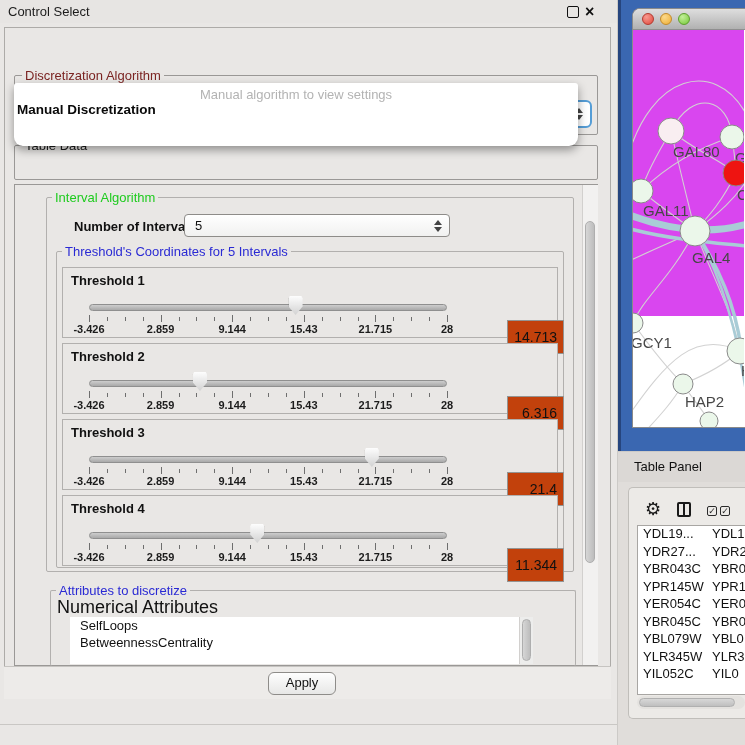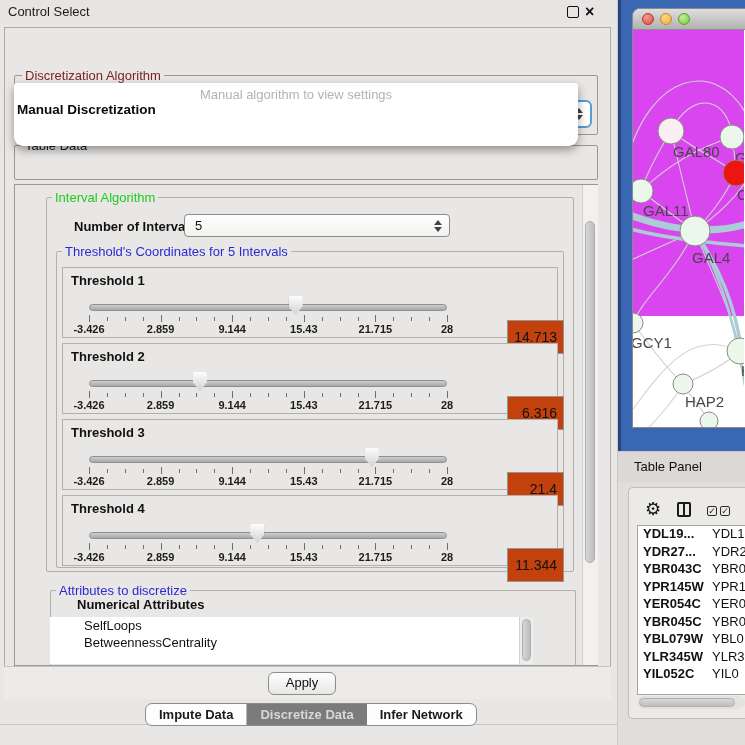--- a/index.html
+++ b/index.html
@@ -75,22 +75,22 @@
     filter:drop-shadow(0 0 1px #777);}
   .tick{position:absolute;width:1px;background:#6e6e6e;}
   .tick.minor{height:4px;top:49px;}
   .tick.major{height:7px;top:47px;}
   .tick-lab{position:absolute;top:55px;transform:translateX(-50%);font-size:11px;font-weight:bold;color:#1c1c1c;white-space:nowrap;}
   .valbox{position:absolute;left:444px;top:24px;width:57px;height:34px;border:1px solid #949492;
     background:#c2410c;font-family:"Liberation Sans",sans-serif;font-size:14px;color:#111;
     text-align:right;padding:0 6px 0 2px;box-sizing:border-box;margin-top:28px;}
 
   
-  #attr-label{position:absolute;left:57px;top:597px;font-size:13px;font-weight:bold;color:#111;margin-left:20px;}
-  #attr-list{position:absolute;left:50px;top:617px;width:455px;height:47px;background:#fff;overflow:hidden;padding-left:24px;}
+  #attr-label{position:absolute;left:57px;top:597px;font-size:18px;font-weight:normal;color:#111;}
+  #attr-list{position:absolute;left:70px;top:617px;width:455px;height:47px;background:#fff;overflow:hidden;}
   .attr-item{font-size:13px;color:#111;padding-left:10px;line-height:17px;white-space:nowrap;}
 
   
   #apply-strip{position:absolute;left:4px;top:666px;width:607px;height:33px;background:#edebe9;
     border-top:1px solid #c6c4c1;box-sizing:border-box;}
   #apply-btn{position:absolute;left:268px;top:672px;width:66px;height:21px;border:1px solid #8e8c89;
     border-radius:6px;background:linear-gradient(#fefefe,#e7e7e6);font-size:13px;color:#111;
     text-align:center;line-height:19px;}
 
   
@@ -124,21 +124,21 @@
   .cbx{position:absolute;top:18px;width:10px;height:10px;border:1.5px solid #2a2a2a;border-radius:2px;
     font-size:9px;line-height:9px;text-align:center;color:#2a2a2a;box-sizing:border-box;}
 
   #tbl{position:absolute;left:8px;top:37px;width:109px;height:170px;background:#fff;
     border:1px solid #a8a6a3;border-right:none;overflow:hidden;box-sizing:border-box;}
   #tbl-head{display:flex;height:22px;border-bottom:1px solid #8a8a8a;}
   .hcell{background:#b9dcea;font-size:13px;color:#111;line-height:22px;box-sizing:border-box;}
   .hcell.c1{width:70px;text-align:center;border-right:1px solid #8a8a8a;}
   .hcell.c2{flex:1;padding-left:12px;overflow:hidden;}
   .trow{display:flex;height:17.5px;font-size:13px;color:#111;}
-  .tcell1{width:70px;padding-left:5px;box-sizing:border-box;overflow:hidden;white-space:nowrap;font-weight:bold;}
+  .tcell1{width:70px;padding-left:5px;box-sizing:border-box;overflow:hidden;white-space:nowrap;}
   .tcell2{flex:1;padding-left:4px;overflow:hidden;white-space:nowrap;}
   #hscroll{position:absolute;left:8px;top:208px;width:108px;height:13px;background:#e4e2df;border-radius:7px;}
   #hthumb{position:absolute;left:2px;top:2px;width:96px;height:9px;border-radius:5px;
     background:linear-gradient(#d8d8d8,#bfbfbf);border:1px solid #b0b0b0;box-sizing:border-box;}
 </style>
 </head>
 <body>
 
 <div id="control-panel">
   <div id="cp-titlebar">
@@ -351,25 +351,20 @@
       <div class="attr-item">BetweennessCentrality</div>
     </div>
   <div class="vscroll" style="left:519px;top:617px;width:13px;height:47px;background:#ededec;">
     <div class="vthumb" style="top:2px;height:42px;width:9px;"></div>
   </div>
 
   <div id="apply-strip"></div>
   <div id="apply-btn">Apply</div>
 
   <div id="bottom-line"></div>
-  <div id="bottombar">
-      <div class="btab">Impute Data</div>
-      <div class="btab sel">Discretize Data</div>
-      <div class="btab">Infer Network</div>
-    </div>
 </div>
 
 <div id="net-frame"></div>
 <div id="mac-window">
   <div id="mac-titlebar">
     <span class="light" style="left:9px;background:radial-gradient(circle at 35% 30%,#f89a90,#e0483c);border:1px solid #b23a30;"></span>
     <span class="light" style="left:27px;background:radial-gradient(circle at 35% 30%,#fbd98b,#efae34);border:1px solid #c28a2a;"></span>
     <span class="light" style="left:45px;background:radial-gradient(circle at 35% 30%,#c3ef9a,#74c837);border:1px solid #5d9e2e;"></span>
   </div>
   <div id="net-canvas">

